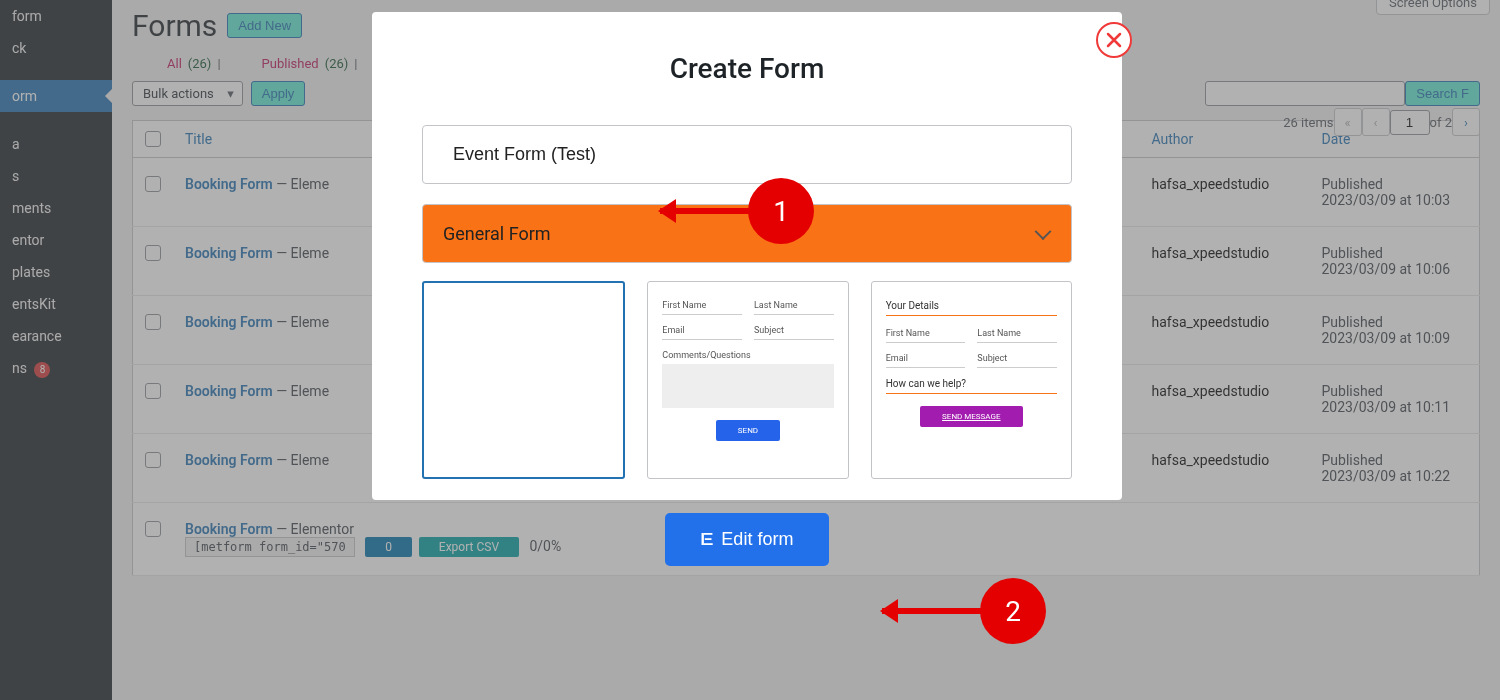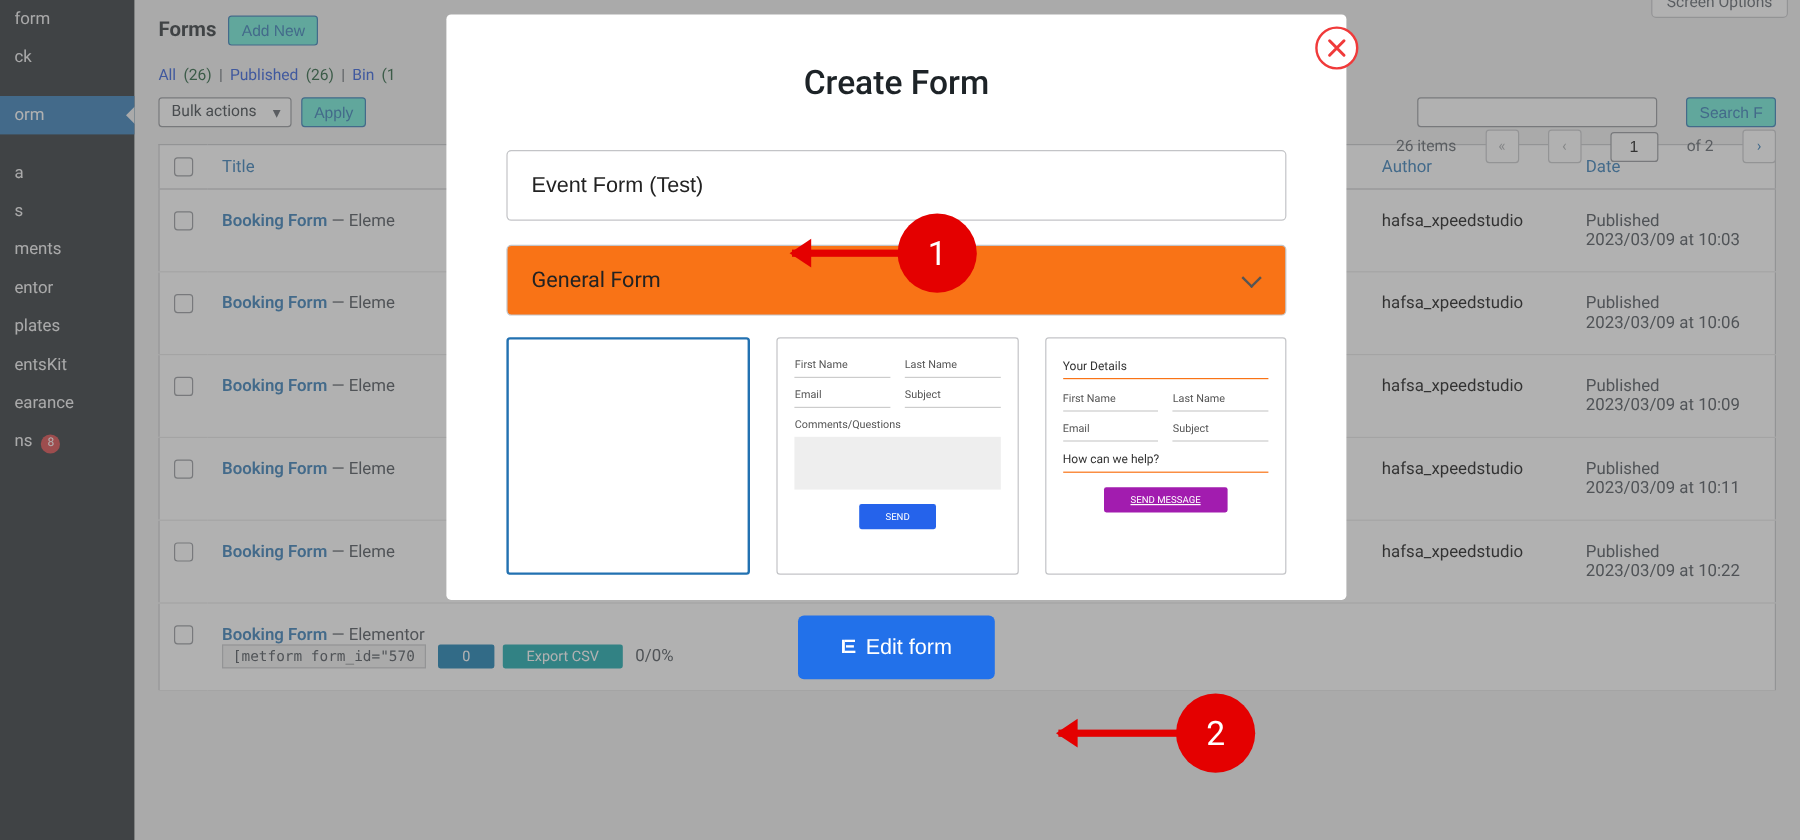--- a/index.html
+++ b/index.html
@@ -61,22 +61,22 @@
     padding: 0 20px;
   }
   .header-row {
     display: flex;
     align-items: center;
     gap: 10px;
     padding-top: 0;
     height: 50px;
   }
   .header-row h1 {
-    font-size: 17px;
-    font-weight: 700;
+    font-size: 30px;
+    font-weight: 400;
     color: #1d2327;
   }
   .btn-outline {
     border: 1px solid #2271b1;
     color: #2271b1;
     background: #5eead4;
     padding: 4px 10px;
     border-radius: 3px;
     font-size: 13px;
     cursor: pointer;
@@ -94,22 +94,23 @@
   .filters-row {
     display: flex;
     align-items: center;
     gap: 6px;
     font-size: 13px;
     color: #50575e;
     margin-top: 6px;
     margin-bottom: 10px;
   }
   .filters-row a {
-    color: #1d4ed8;
+    color: #be185d;
     text-decoration: none;
+    margin-left: 35px;
   }
   .filters-row .count { color: #14532d; }
   .toolbar-row {
     display: flex;
     justify-content: space-between;
     align-items: center;
     margin-bottom: 8px;
   }
   .toolbar-left {
     display: flex;
@@ -128,21 +129,21 @@
   .select::after {
     content: "▾";
     position: absolute;
     right: 8px;
     top: 4px;
     color: #50575e;
   }
   .toolbar-right {
     display: flex;
     align-items: center;
-    gap: 24px;
+    gap: 0;
     font-size: 13px;
     color: #50575e;
   }
   .search-input {
     border: 1px solid #8c8f94;
     padding: 4px 8px;
     width: 200px;
     border-radius: 3px;
     font-size: 13px;
   }
@@ -255,21 +256,21 @@
     display: flex;
     align-items: center;
     justify-content: center;
     font-size: 20px;
     cursor: pointer;
   }
   .modal-input {
     width: 100%;
     border: 1px solid #c3c4c7;
     border-radius: 4px;
-    padding: 18px 20px;
+    padding: 18px 30px;
     font-size: 18px;
     color: #222;
     margin-bottom: 20px;
   }
   .modal-select {
     width: 100%;
     border: 1px solid #c3c4c7;
     border-radius: 4px;
     padding: 18px 20px;
     font-size: 18px;

